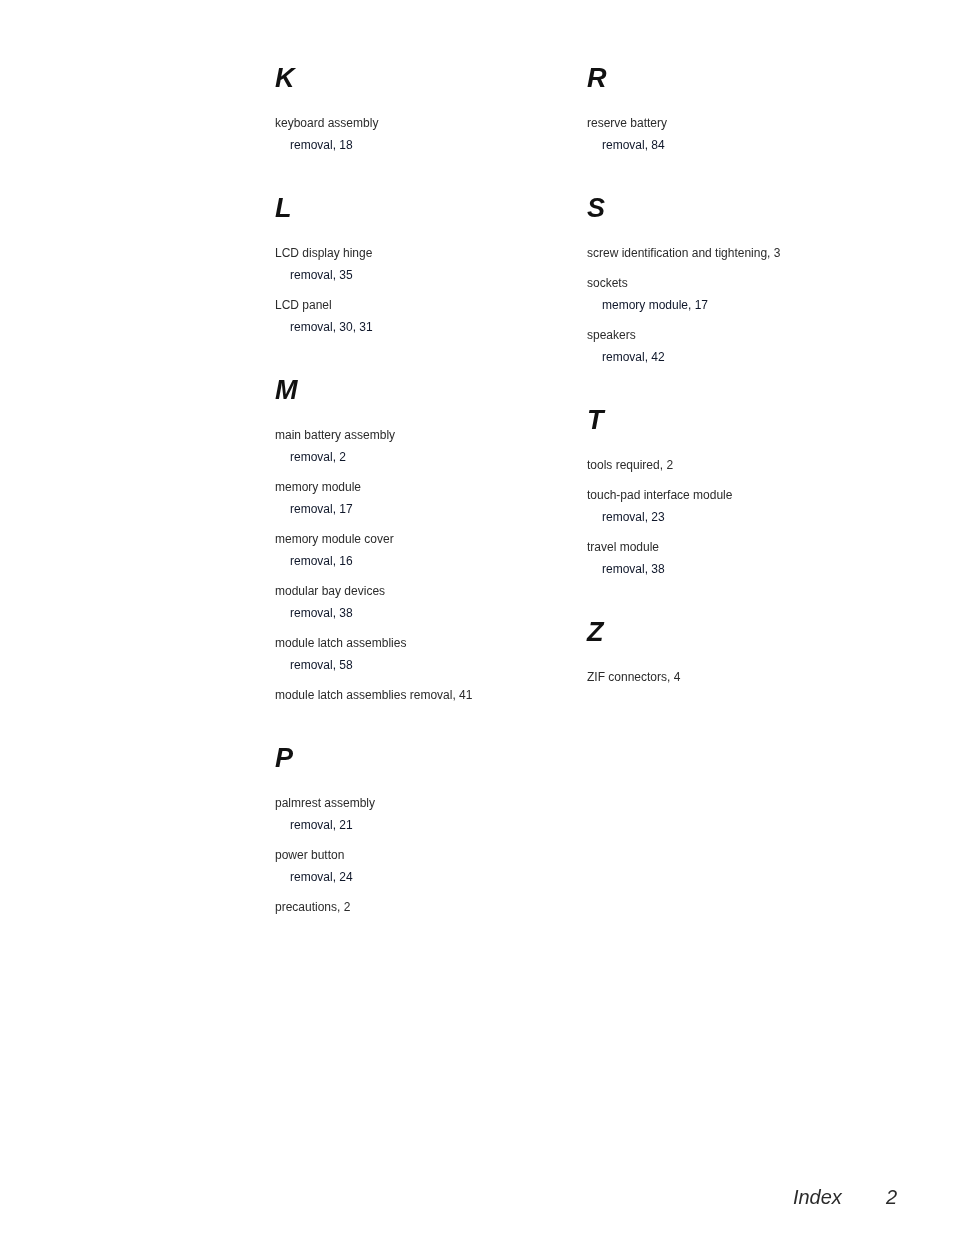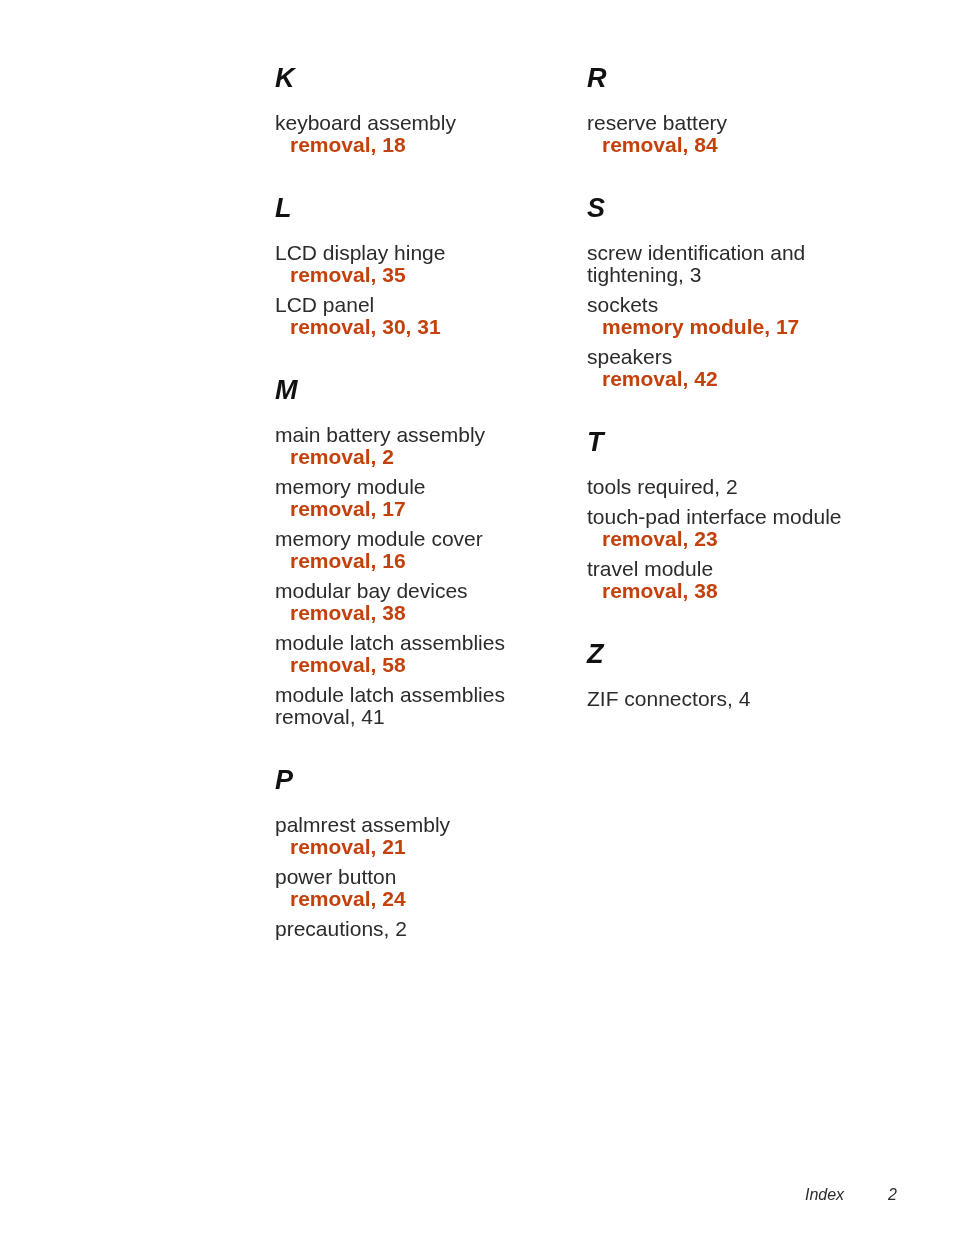--- a/index.html
+++ b/index.html
@@ -32,31 +32,31 @@
     line-height: 32px;
     font-weight: 700;
     font-style: italic;
     color: #111111;
     margin-bottom: 18px;
     letter-spacing: 0.5px;
   }
 
   .index-entry {
     margin-bottom: 8px;
-    font-size: 21px;
+    font-size: 12px;
     line-height: 22px;
   }
   .entry-term { color: #2b2b2b; }
-  .entry-sub  { padding-left: 15px; color: #c2410c; font-weight: bold; }
+  .entry-sub  { padding-left: 15px; color: #0f172a; }
 
   .footer {
     position: absolute;
     right: 57px;
     top: 1186px;
-    font-size: 16px;
+    font-size: 20px;
     font-style: italic;
     color: #2b2b2b;
     display: flex;
     align-items: baseline;
     text-align: center;
   }
   .footer .footer-label { margin-right: 44px; }
 </style>
 </head>
 <body>

